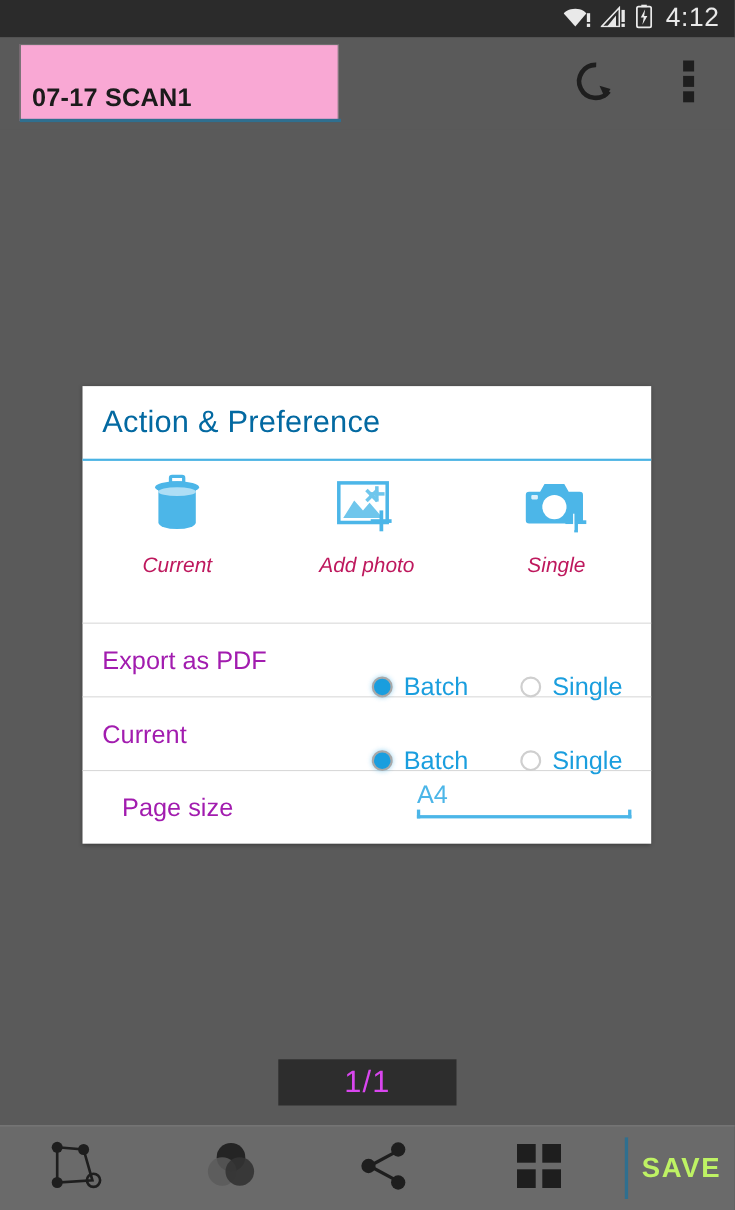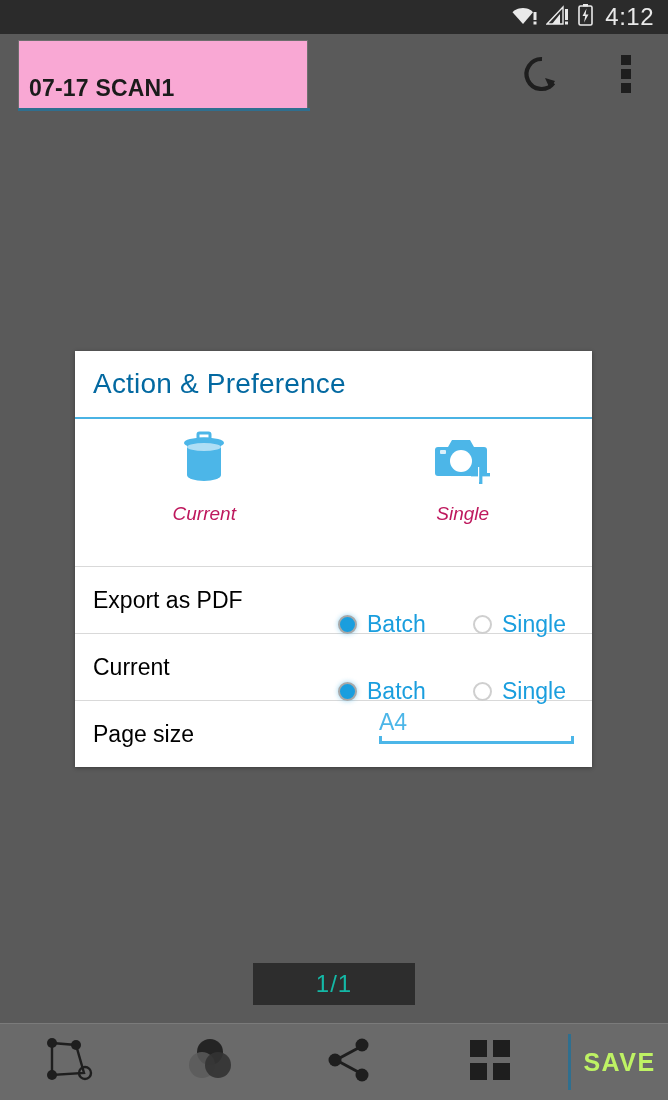--- a/index.html
+++ b/index.html
@@ -53,21 +53,21 @@
     width:84px; height:84px; display:flex; align-items:center; justify-content:center;
   }
 
   
   .page-chip{
     position:absolute; left:253px; top:963px; width:162px; height:42px;
     background:#2d2d2d;
     display:flex; align-items:center; justify-content:center;
   }
   .page-chip span{
-    color:#14b8a6; font-size:24px; letter-spacing:1px;
+    color:#d946ef; font-size:28px; letter-spacing:1px;
   }
 
   
   .bottombar{
     position:absolute; left:0; top:1023px; width:668px; height:77px;
     background:#6a6a6a;
     border-top:1px solid #7b7b7b;
     display:flex; align-items:center;
   }
   .bb-item{
@@ -111,21 +111,21 @@
     padding-top:12px; gap:10px;
   }
   .act-label{ color:#be185d; font-size:19px;font-style:italic; }
 
   .pref-row{
     height:67px; display:flex; align-items:center;
     border-bottom:1px solid #d9d9d9;
     padding-left:18px;
   }
   .pref-label{
-    color:#000000; font-size:23px; flex:0 0 245px;
+    color:#a21caf; font-size:23px; flex:0 0 245px;
   }
   .radio-group{ display:flex; align-items:center; flex:1;margin-top:48px; }
   .radio-opt{ display:flex; align-items:center; gap:10px; width:135px; }
   .radio-opt .rtext{ color:#1a9ede; font-size:23px; }
   .radio-mark{
     width:19px; height:19px; border-radius:50%;
     border:2px solid #cfcfcf; position:relative; flex:0 0 auto;
     background:#fff;
   }
   .radio-mark.on{
@@ -134,21 +134,21 @@
     box-shadow:0 0 5px rgba(26,158,222,.45);
   }
   .radio-mark.on::after{
     content:""; position:absolute; left:50%; top:50%;
     width:9px; height:9px; border-radius:50%;
     background:#1a9ede; transform:translate(-50%,-50%);
   }
 
   .pagesize-row{
     height:66px; display:flex; align-items:center;
-    padding-left:18px; position:relative;
+    padding-left:36px; position:relative;
   }
   .pagesize-row .pref-label{ flex:0 0 auto; }
   .spinner{
     position:absolute; right:18px; top:8px; width:195px;
     display:flex; flex-direction:column; 
   }
   .spinner .sval{ color:#4cb6e8; font-size:23px; padding-bottom:5px; }
   .spinner .sline{
     width:195px; height:3px; background:#4cb6e8; position:relative;
   }
@@ -232,20 +232,39 @@
         <svg width="50" height="58" viewBox="0 0 50 58">
           <rect x="19" y="2" width="12" height="6" rx="1.5" fill="none" stroke="#4cb6e8" stroke-width="3"></rect>
           <ellipse cx="25" cy="12" rx="20" ry="5.5" fill="#4cb6e8"></ellipse>
           <path d="M8 14 L8 44 A17 6 0 0 0 42 44 L42 14 Z" fill="#4cb6e8"></path>
           <ellipse cx="25" cy="16" rx="17" ry="4" fill="#ffffff" opacity="0.55"></ellipse>
         </svg>
       </span>
       <span class="act-label">Current</span>
     </div>
 
+    <div class="act">
+      <span>
+        <svg width="58" height="58" viewBox="0 0 58 58">
+          <rect x="4" y="8" width="44" height="36" fill="none" stroke="#4cb6e8" stroke-width="3.2"></rect>
+          <path d="M8 40 L18 24 L26 33 L32 26 L44 40 Z" fill="#6fc6ec"></path>
+          <g fill="#6fc6ec">
+            <rect x="37" y="11" width="3.2" height="14"></rect>
+            <rect x="31.6" y="16.4" width="14" height="3.2"></rect>
+            <rect x="32.5" y="12.5" width="3.2" height="14" transform="rotate(-45 34.1 19.5)"></rect>
+            <rect x="32.5" y="12.5" width="3.2" height="14" transform="rotate(45 34.1 19.5)"></rect>
+          </g>
+          <g fill="#4cb6e8">
+            <rect x="41" y="33" width="3.4" height="19"></rect>
+            <rect x="33" y="41" width="19" height="3.4"></rect>
+          </g>
+        </svg>
+      </span>
+      <span class="act-label">Add photo</span>
+    </div>
 
     <div class="act">
       <span>
         <svg width="62" height="58" viewBox="0 0 62 58">
           <path d="M6 16 L16 16 L20 9 L38 9 L42 16 L52 16 A3 3 0 0 1 55 19 L55 42 A3 3 0 0 1 52 45 L6 45 A3 3 0 0 1 3 42 L3 19 A3 3 0 0 1 6 16 Z" fill="#4cb6e8"></path>
           <circle cx="29" cy="30" r="11" fill="#ffffff"></circle>
           <rect x="8" y="19" width="6" height="4" rx="1" fill="#ffffff" opacity=".8"></rect>
           <g fill="#4cb6e8">
             <rect x="47" y="34" width="3.4" height="19"></rect>
             <rect x="39" y="42" width="19" height="3.4"></rect>

